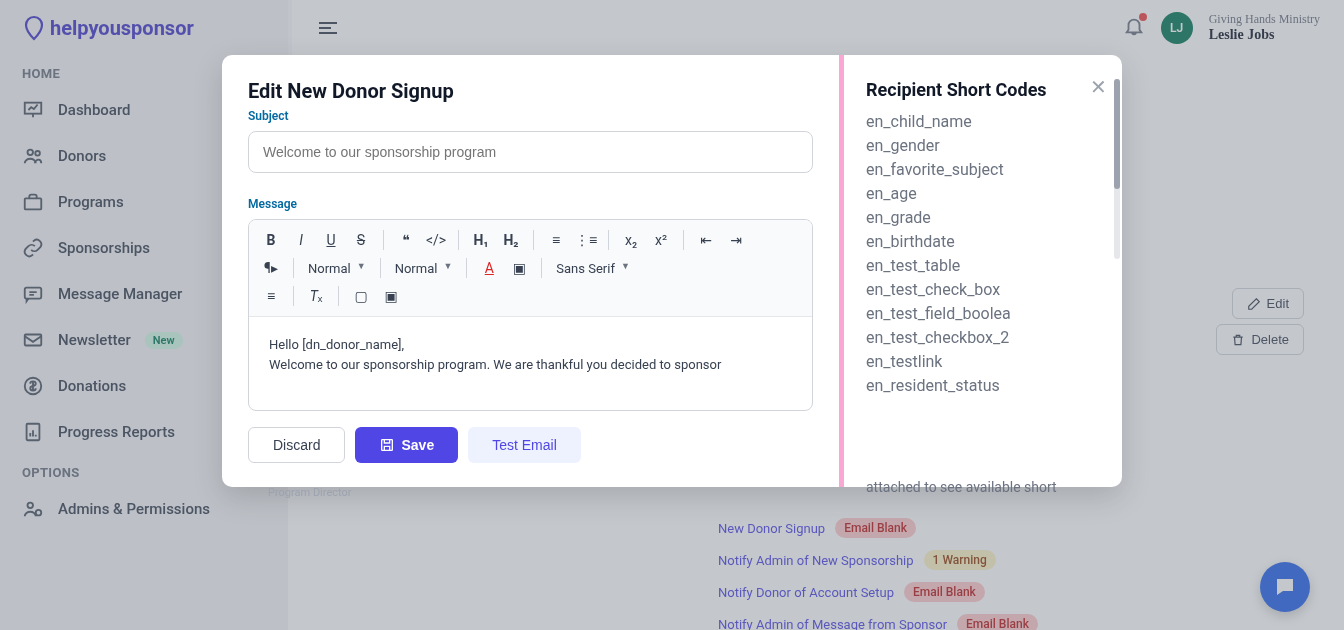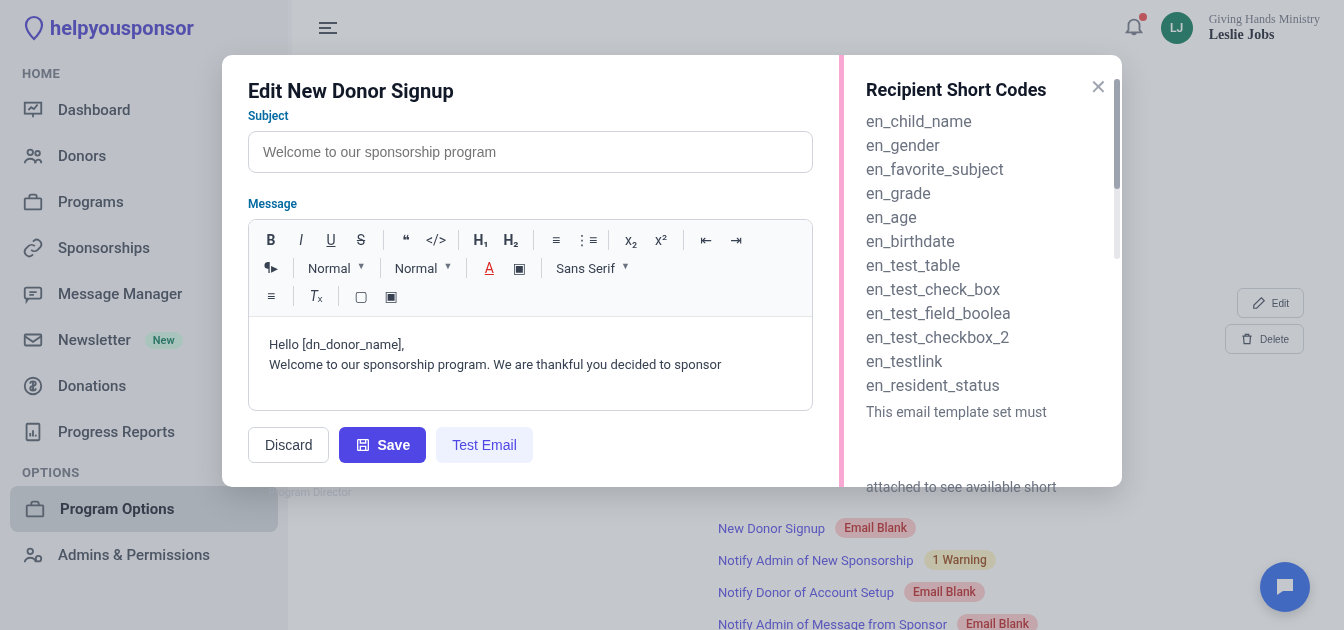--- a/index.html
+++ b/index.html
@@ -19,21 +19,21 @@
     .hamburger { width: 24px; height: 24px; cursor: pointer; }
     .topbar-right { margin-left: auto; display: flex; align-items: center; gap: 16px; }
     .bell-wrap { position: relative; }
     .bell-dot { position: absolute; top: -2px; right: -2px; width: 8px; height: 8px; border-radius: 50%; background: #ef4444; }
     .avatar { width: 32px; height: 32px; border-radius: 50%; background: #047857; color: #fff; font-size: 12px; font-weight: 600; display: flex; align-items: center; justify-content: center; }
     .org-info { line-height: 1.2; font-family: Liberation Serif, serif; }
     .org-name { font-size: 12px; color: #6b7280; }
     .user-name { font-size: 14px; font-weight: 700; color: #111827; }
 
     .main-area { position: absolute; left: 288px; top: 56px; right: 0; bottom: 0; background: #fff; padding: 20px; }
-    .edit-btn, .delete-btn { position: absolute; right: 40px; background: #fff; border: 1px solid #d1d5db; border-radius: 6px; padding: 7px 14px; font-size: 10px; display: flex; align-items: center; gap: 6px; cursor: pointer; color: #374151; }
+    .edit-btn, .delete-btn { position: absolute; right: 40px; background: #fff; border: 1px solid #d1d5db; border-radius: 6px; padding: 7px 14px; font-size: 13px; display: flex; align-items: center; gap: 6px; cursor: pointer; color: #374151; }
     .edit-btn { top: 232px; }
     .delete-btn { top: 268px; }
     .template-list { position: absolute; left: 718px; top: 518px; }
     .template-item { margin-bottom: 12px; display: flex; align-items: center; gap: 10px; }
     .template-link { color: #4f46e5; font-size: 13px; cursor: pointer; }
     .badge-red { background: #fecaca; color: #b91c1c; font-size: 12px; padding: 3px 9px; border-radius: 12px; font-weight: 500; }
     .badge-yellow { background: #fef3c7; color: #92400e; font-size: 12px; padding: 3px 9px; border-radius: 12px; font-weight: 500; }
 
     .chat-bubble { position: absolute; right: 34px; bottom: 18px; width: 50px; height: 50px; border-radius: 50%; background: #2563eb; display: flex; align-items: center; justify-content: center; cursor: pointer; box-shadow: 0 4px 12px rgba(0,0,0,0.2); }
 
@@ -47,21 +47,21 @@
     .subject-input { width: 100%; border: 1px solid #d1d5db; border-radius: 8px; padding: 12px 14px; font-size: 14px; color: #6b7280; margin-bottom: 24px; }
     .editor-wrap { border: 1px solid #d1d5db; border-radius: 8px; overflow: hidden; flex: 1; display: flex; flex-direction: column; min-height: 0; }
     .toolbar { background: #f9fafb; border-bottom: 1px solid #e5e7eb; padding: 8px 10px 4px; }
     .toolbar-row { display: flex; align-items: center; gap: 6px; flex-wrap: wrap; margin-bottom: 4px; }
     .tb-btn { width: 24px; height: 24px; display: flex; align-items: center; justify-content: center; cursor: pointer; color: #374151; font-size: 14px; }
     .tb-sep { width: 1px; height: 20px; background: #d1d5db; margin: 0 4px; }
     .tb-select { display: flex; gap: 6px; font-size: 13px; color: #374151; padding: 0 4px; cursor: pointer; }
     .tb-caret { font-size: 9px; color: #6b7280; }
     .editor-body { padding: 18px 20px; font-size: 13px; color: #374151; line-height: 1.5; overflow: hidden; flex: 1; }
     .action-row { display: flex; gap: 10px; padding-top: 16px; }
-    .btn { border-radius: 6px; padding: 9px 16px; font-size: 14px; font-weight: 500; cursor: pointer; display: flex; align-items: center; gap: 6px; border: none; }
+    .btn { border-radius: 6px; padding: 9px 24px; font-size: 14px; font-weight: 500; cursor: pointer; display: flex; align-items: center; gap: 6px; border: none; }
     .btn-discard { background: #fff; border: 1px solid #d1d5db; color: #374151; }
     .btn-save { background: #4f46e5; color: #fff; font-weight: 600; }
     .btn-test { background: #eef2ff; color: #4f46e5; font-weight: 500; }
     .program-director { position: absolute; left: 46px; bottom: -12px; font-size: 11px; color: #9ca3af; }
 
     .right-title { font-size: 18px; font-weight: 700; color: #111827; margin-bottom: 10px; }
     .shortcode-list { font-size: 16px; line-height: 1.5; }
     .close-x { position: absolute; top: 20px; right: 10px; width: 22px; height: 22px; cursor: pointer; color: #9ca3af; font-size: 20px; }
     .scrollbar-track { position: absolute; right: 2px; top: 24px; width: 6px; height: 180px; background: #e5e7eb; border-radius: 3px; }
     .scrollbar-thumb { width: 6px; height: 110px; background: #9ca3af; border-radius: 3px; }
@@ -148,29 +148,20 @@
     <span class="nav-icon">
         <svg width="22" height="22" viewBox="0 0 24 24" fill="none" stroke="currentColor" stroke-width="2">
           <rect x="5" y="3" width="14" height="18" rx="1"></rect>
           <path d="M9 17v-4M12 17v-7M15 17v-2"></path>
         </svg>
       </span>
     <span>Progress Reports</span>
   </div>
 
   <div class="section-label">OPTIONS</div>
-  <div class="nav-item active">
-    <span class="nav-icon">
-        <svg width="22" height="22" viewBox="0 0 24 24" fill="none" stroke="currentColor" stroke-width="2">
-          <rect x="3" y="8" width="18" height="12" rx="1"></rect>
-          <path d="M8 8V6a2 2 0 012-2h4a2 2 0 012 2v2"></path>
-        </svg>
-      </span>
-    <span>Program Options</span>
-  </div>
   <div class="nav-item">
     <span class="nav-icon">
         <svg width="22" height="22" viewBox="0 0 24 24" fill="none" stroke="currentColor" stroke-width="2">
           <circle cx="9" cy="8" r="3"></circle>
           <path d="M3 20c0-3 3-5 6-5s6 2 6 5"></path>
           <circle cx="18" cy="16" r="3"></circle>
         </svg>
       </span>
     <span>Admins &amp; Permissions</span>
   </div>
@@ -326,29 +317,28 @@
     </div>
     <div class="program-director">Program Director</div>
   </div>
   <div class="modal-right">
     <div class="close-x">✕</div>
     <div class="right-title">Recipient Short Codes</div>
     <div class="shortcode-list">
       <div>en_child_name</div>
       <div>en_gender</div>
       <div>en_favorite_subject</div>
+      <div>en_age</div>
       <div>en_grade</div>
-      <div>en_age</div>
       <div>en_birthdate</div>
       <div>en_test_table</div>
       <div>en_test_check_box</div>
       <div>en_test_field_boolea</div>
       <div>en_test_checkbox_2</div>
       <div>en_testlink</div>
       <div>en_resident_status</div>
     </div>
-    <div class="right-note">This email template set must</div>
     <div class="scrollbar-track">
         <div class="scrollbar-thumb"></div>
       </div>
     <div class="right-bottom-text">attached to see available short</div>
   </div>
 </div>
 
 </body></html>

